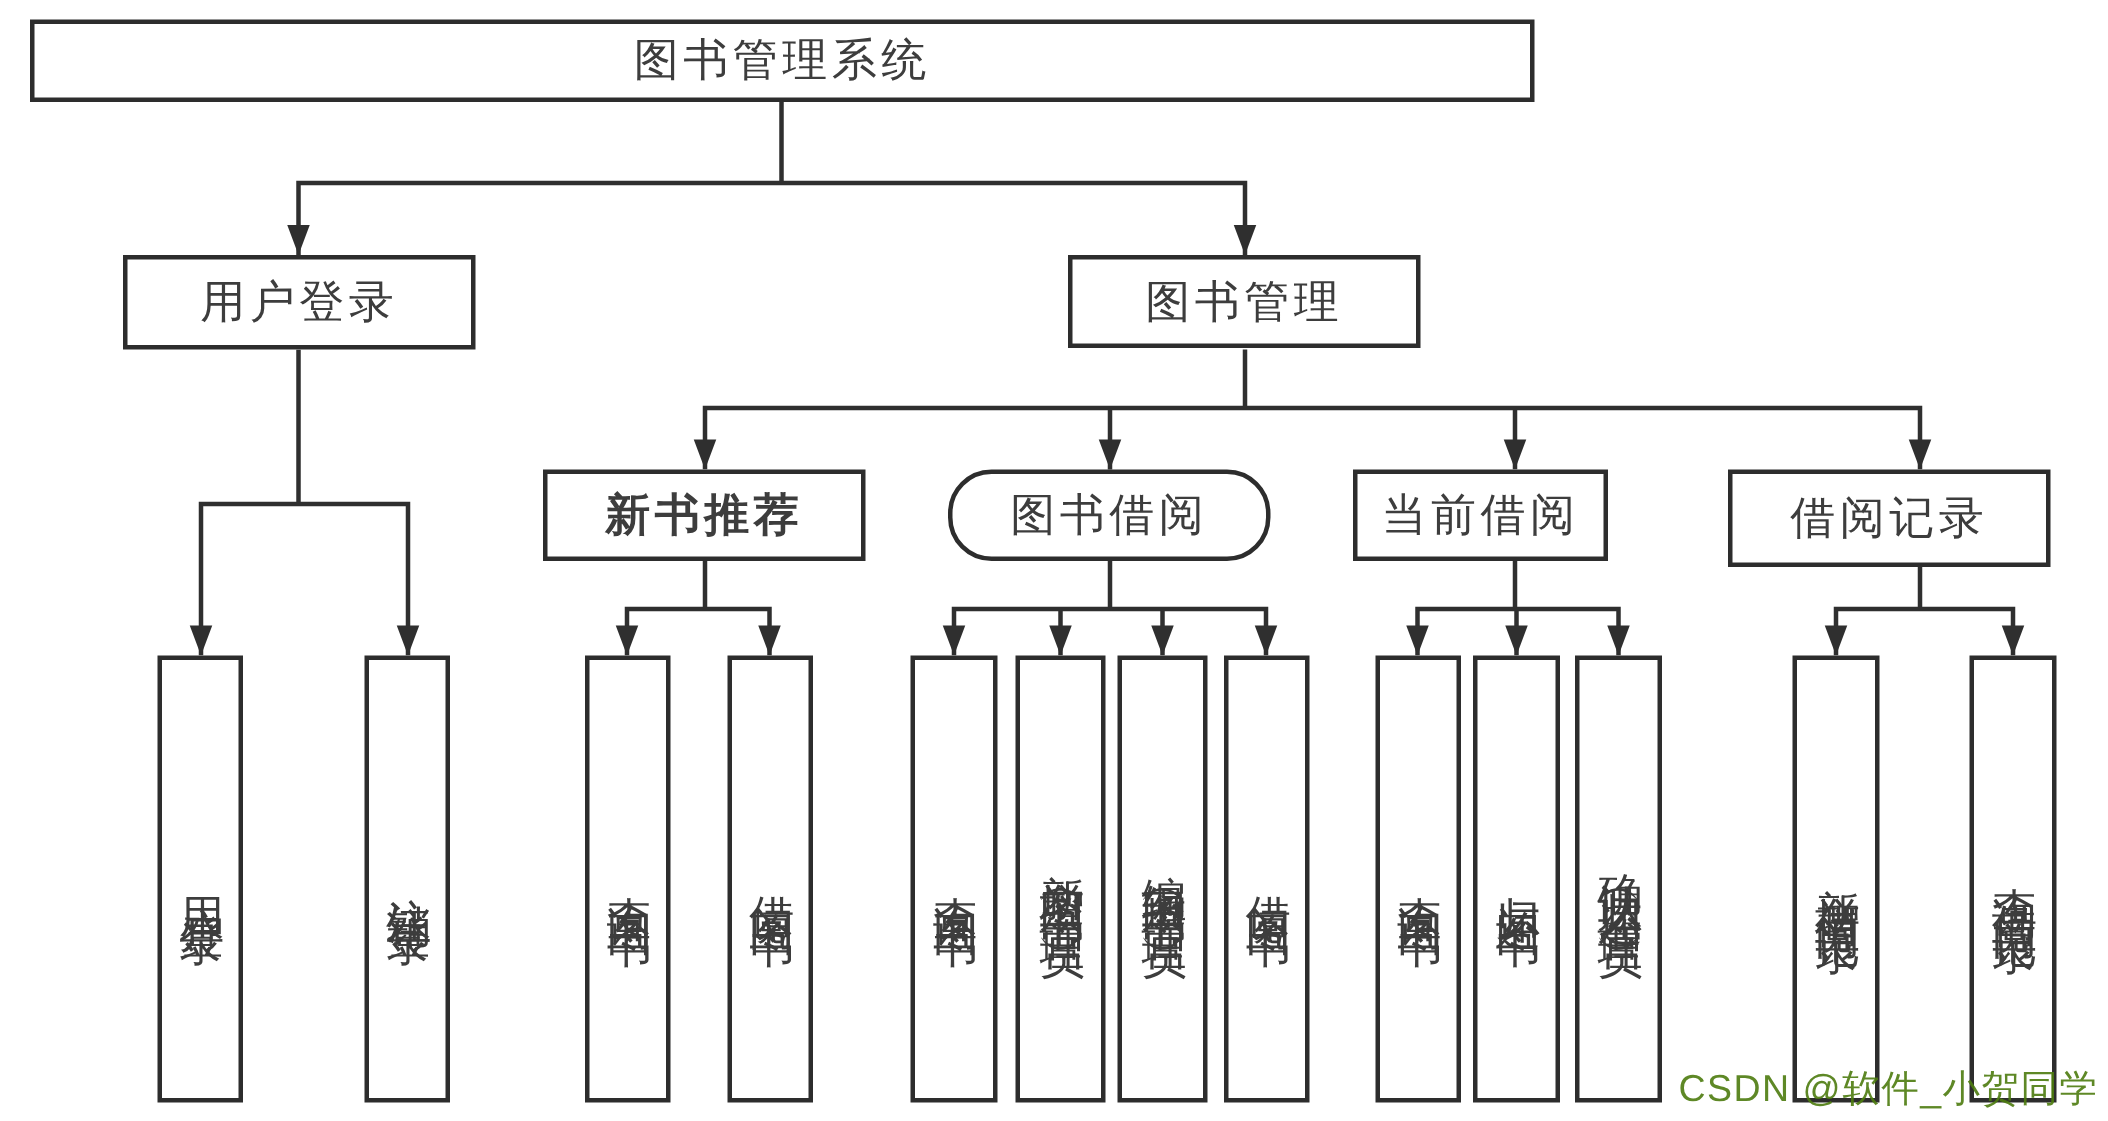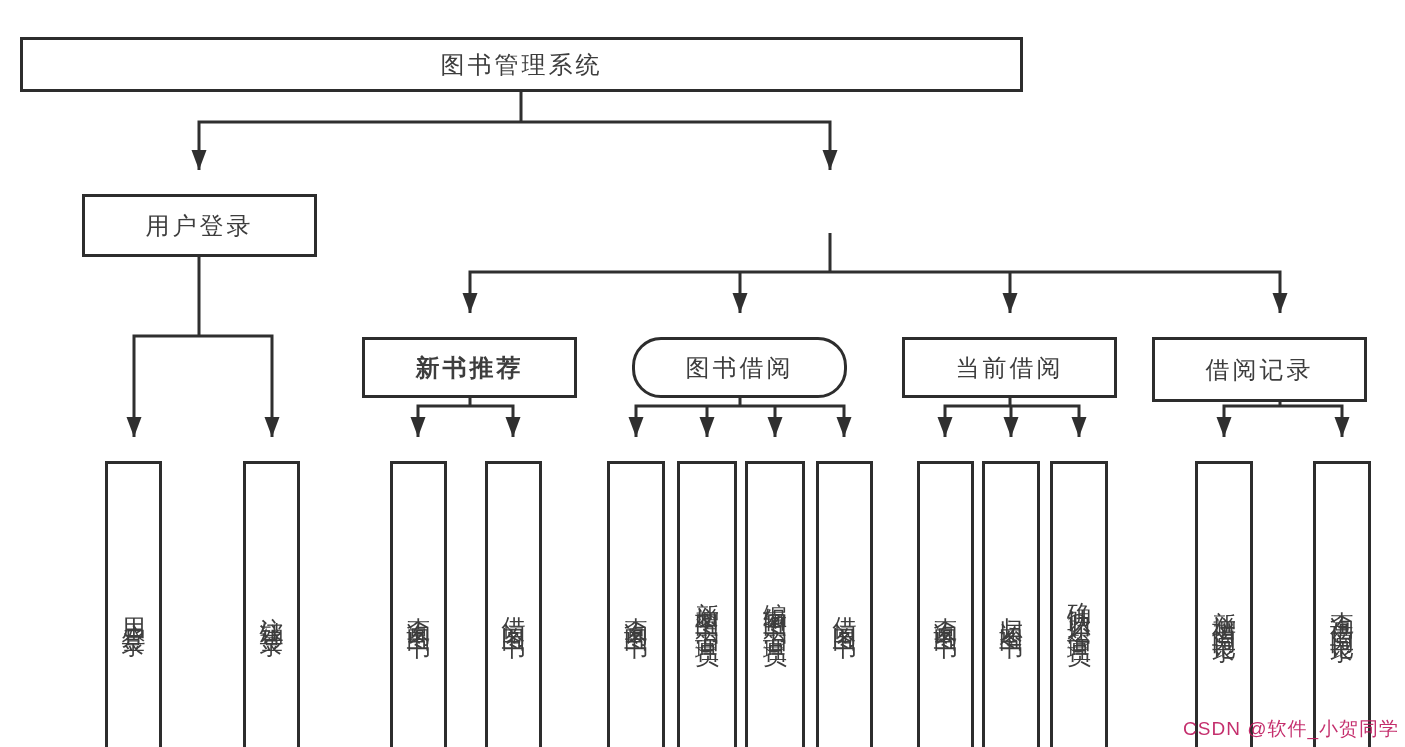--- a/index.html
+++ b/index.html
@@ -22,38 +22,37 @@
   }
   .box {
     position: absolute;
     box-sizing: border-box;
     background: #ffffff;
     border: 3px solid #2d2d2d;
     color: #3d3d3d;
     display: flex;
     align-items: center;
     justify-content: center;
-    font-size: 24px;
+    font-size: 30px;
     letter-spacing: 3px;
     white-space: nowrap;
-    margin-top: 24px;
   }
   .box.leaf {
     writing-mode: vertical-rl;
     text-orientation: mixed;
     letter-spacing: 6px;
     line-height: 1;
   }
   .watermark {
     position: absolute;
     right: 6px;
     bottom: 5px;
-    font-size: 19px;
+    font-size: 25px;
     letter-spacing: 1px;
-    color: #be185d;
+    color: #4d7c0f;
     opacity: 0.9;
     white-space: nowrap;
   }
 </style>
 </head>
 <body>
 
 <div class="canvas">
 
   <svg class="connectors" width="1405" height="747" viewBox="0 0 1405 747">
@@ -85,24 +84,25 @@
       <polygon points="1003.5,417 1018.5,417 1011,437"></polygon>
       <polygon points="1071.5,417 1086.5,417 1079,437"></polygon>
       <polygon points="1216.5,417 1231.5,417 1224,437"></polygon>
       <polygon points="1334.5,417 1349.5,417 1342,437"></polygon>
     </g>
   </svg>
 
   <div class="box" style="left:20px; top:13px; width:1003px; height:55px;">图书管理系统</div>
 
   <div class="box" style="left:82px; top:170px; width:235px; height:63px;">用户登录</div>
+  <div class="box" style="left:712px; top:170px; width:235px; height:62px;">图书管理</div>
 
   <div class="box" style="left:362px; top:313px; width:215px; height:61px;font-weight:bold;">新书推荐</div>
   <div class="box" style="left:632px; top:313px; width:215px; height:61px;border-radius:29px;">图书借阅</div>
-  <div class="box" style="left:902px; top:313px; width:215px; height:61px;">当前借阅</div>
+  <div class="box" style="left:902px; top:313px; width:170px; height:61px;">当前借阅</div>
   <div class="box" style="left:1152px; top:313px; width:215px; height:65px;">借阅记录</div>
 
   <div class="box leaf" style="left:105px; top:437px; width:57px; height:298px;">用户登录</div>
   <div class="box leaf" style="left:243px; top:437px; width:57px; height:298px;">注销登录</div>
 
   <div class="box leaf" style="left:390px; top:437px; width:57px; height:298px;">查询图书</div>
   <div class="box leaf" style="left:485px; top:437px; width:57px; height:298px;">借阅图书</div>
 
   <div class="box leaf" style="left:607px; top:437px; width:58px; height:298px;">查询图书</div>
   <div class="box leaf" style="left:677px; top:437px; width:60px; height:298px;">新增图书（管理员）</div>

